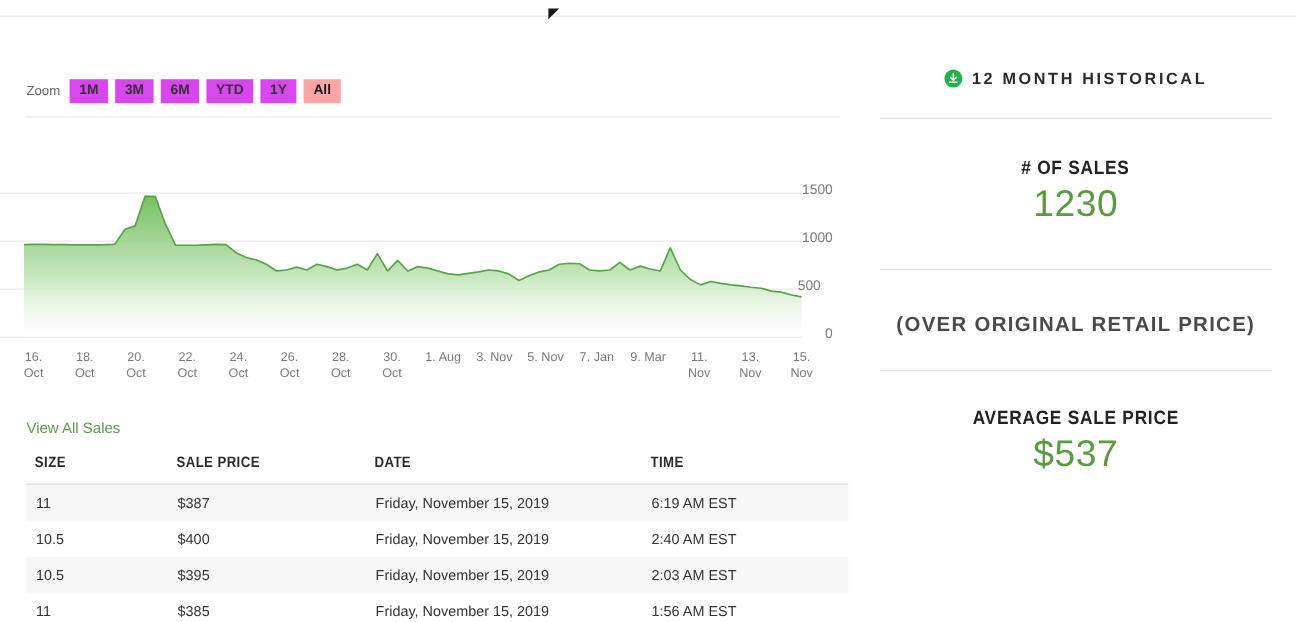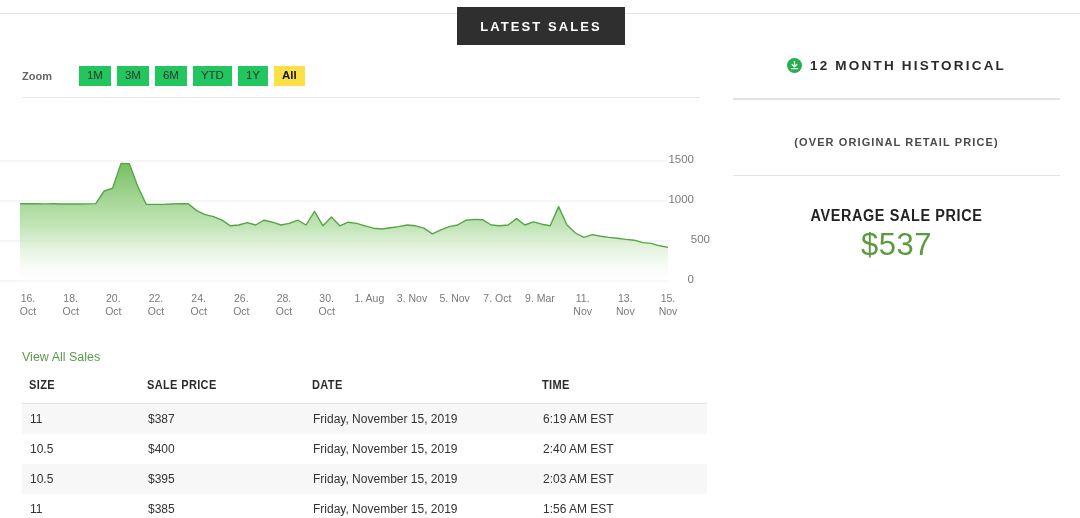--- a/index.html
+++ b/index.html
@@ -32,27 +32,28 @@
     border-bottom: 9px solid transparent;
   }
 
   
   .left { position: absolute; left: 0; top: 30px; width: 720px; height: 488px; }
 
   .zoom-bar {
     position: absolute; left: 22px; top: 36px;
     display: flex; align-items: center; gap: 6px;
   }
-  .zoom-label { font-size: 11px; color: #666; margin-right: 21px; font-weight: bold; }
+  .zoom-label { font-size: 11px; color: #666; margin-right: 2px; }
   .zoom-btn {
-    font-size: 11.5px; color: #333; background: #22c55e;
+    font-size: 11.5px; color: #333; background: #d946ef;
     padding: 4px 8px; line-height: 1; cursor: pointer;
     border: none;
-  }
-  .zoom-btn.active { background: #fde047; font-weight: bold; color: #111; }
+    font-weight: bold;
+  }
+  .zoom-btn.active { background: #fca5a5; font-weight: bold; color: #111; }
 
   .zoom-rule {
     position: absolute; left: 22px; top: 67px; width: 678px; height: 1px;
     background: #e8e8e8;
   }
 
   
   .chart-wrap { position: absolute; left: 0px; top: 85px; width: 720px; height: 180px; }
   .chart-svg { position: absolute; left: 0; top: 0; }
   .ylabels { position: absolute; left: 668px; top: 0; width: 52px; height: 130px; text-decoration: underline; }
@@ -115,41 +116,38 @@
   .d2 { margin-top: 0; }
   .d3 { margin-top: 0; }
 
   .stat { text-align: center; }
   .stat-label {
     font-size: 16px; font-weight: bold; color: #222; letter-spacing: 0.7px;
     font-family: "Liberation Sans Narrow", "Liberation Sans", sans-serif;
     transform: scaleX(0.9); display: inline-block;
   }
   .stat-sub {
-    font-size: 11px; font-weight: bold; color: #4a4a4a; letter-spacing: 1.1px;
+    font-size: 17px; font-weight: bold; color: #4a4a4a; letter-spacing: 1.1px;
     margin-top: 5px;
   }
   .stat-value {
     font-size: 31px; color: #5a9b3f; letter-spacing: 0.5px; margin-top: 2px;
   }
 
   .block-sales   { padding-top: 33px; padding-bottom: 36px; }
   .block-premium { padding-top: 31px; padding-bottom: 27px; }
   .block-avg     { padding-top: 31px; padding-bottom: 20px; }
 </style>
 </head>
 <body>
 
 <div class="page">
 
   <div class="top-rule"></div>
   <div class="tab-notch"></div>
-  <div class="tab">
-    <span class="tab-label">LATEST SALES</span>
-  </div>
 
   <div class="left">
 
     <div class="zoom-bar">
       <span class="zoom-label">Zoom</span>
       <span class="zoom-btn">1M</span>
       <span class="zoom-btn">3M</span>
       <span class="zoom-btn">6M</span>
       <span class="zoom-btn">YTD</span>
       <span class="zoom-btn">1Y</span>
@@ -170,38 +168,38 @@
           <line x1="0" x2="668" y1="166" y2="166" stroke="#ececec" stroke-width="1"></line>
           <line x1="0" x2="668" y1="126" y2="126" stroke="#ececec" stroke-width="1"></line>
           <line x1="0" x2="668" y1="86" y2="86" stroke="#ececec" stroke-width="1"></line>
           <line x1="0" x2="668" y1="46" y2="46" stroke="#ececec" stroke-width="1"></line>
           <path d="M20.0 88.8 L28.4 88.6 L36.8 88.7 L45.2 88.9 L53.7 88.8 L62.1 89.0 L70.5 89.0 L78.9 89.0 L87.3 88.9 L95.7 88.6 L104.2 76.0 L112.6 73.2 L121.0 48.4 L129.4 48.8 L137.8 71.6 L146.2 89.2 L154.6 89.4 L163.1 89.4 L171.5 89.0 L179.9 88.6 L188.3 88.8 L196.7 95.6 L205.1 99.6 L213.6 101.6 L222.0 105.2 L230.4 110.8 L238.8 110.0 L247.2 107.6 L255.6 110.0 L264.1 105.2 L272.5 107.2 L280.9 110.0 L289.3 108.4 L297.7 105.2 L306.1 110.0 L314.5 96.4 L323.0 110.8 L331.4 102.0 L339.8 110.8 L348.2 107.2 L356.6 108.4 L365.0 110.8 L373.5 113.2 L381.9 114.0 L390.3 112.8 L398.7 111.6 L407.1 110.0 L415.5 110.8 L423.9 113.2 L432.4 118.8 L440.8 114.8 L449.2 111.6 L457.6 110.0 L466.0 105.2 L474.4 104.4 L482.9 104.8 L491.3 110.0 L499.7 110.8 L508.1 110.0 L516.5 103.6 L524.9 110.0 L533.4 106.8 L541.8 109.2 L550.2 110.8 L558.6 91.6 L567.0 110.0 L575.4 118.0 L583.8 122.4 L592.3 119.6 L600.7 121.2 L609.1 122.4 L617.5 123.2 L625.9 124.4 L634.3 125.2 L642.8 127.6 L651.2 128.4 L659.6 130.8 L668.0 132.4 L668 166 L20 166 Z" fill="url(#areaGrad)"></path>
           <path d="M20.0 88.8 L28.4 88.6 L36.8 88.7 L45.2 88.9 L53.7 88.8 L62.1 89.0 L70.5 89.0 L78.9 89.0 L87.3 88.9 L95.7 88.6 L104.2 76.0 L112.6 73.2 L121.0 48.4 L129.4 48.8 L137.8 71.6 L146.2 89.2 L154.6 89.4 L163.1 89.4 L171.5 89.0 L179.9 88.6 L188.3 88.8 L196.7 95.6 L205.1 99.6 L213.6 101.6 L222.0 105.2 L230.4 110.8 L238.8 110.0 L247.2 107.6 L255.6 110.0 L264.1 105.2 L272.5 107.2 L280.9 110.0 L289.3 108.4 L297.7 105.2 L306.1 110.0 L314.5 96.4 L323.0 110.8 L331.4 102.0 L339.8 110.8 L348.2 107.2 L356.6 108.4 L365.0 110.8 L373.5 113.2 L381.9 114.0 L390.3 112.8 L398.7 111.6 L407.1 110.0 L415.5 110.8 L423.9 113.2 L432.4 118.8 L440.8 114.8 L449.2 111.6 L457.6 110.0 L466.0 105.2 L474.4 104.4 L482.9 104.8 L491.3 110.0 L499.7 110.8 L508.1 110.0 L516.5 103.6 L524.9 110.0 L533.4 106.8 L541.8 109.2 L550.2 110.8 L558.6 91.6 L567.0 110.0 L575.4 118.0 L583.8 122.4 L592.3 119.6 L600.7 121.2 L609.1 122.4 L617.5 123.2 L625.9 124.4 L634.3 125.2 L642.8 127.6 L651.2 128.4 L659.6 130.8 L668.0 132.4 " fill="none" stroke="#55a547" stroke-width="1.4" stroke-linejoin="round"></path>
         </svg>
       <div class="ylabels" id="ylabels">
           <div class="ylabel" style="top: 38px; right: 26px;">1500</div>
           <div class="ylabel" style="top: 78px; right: 26px;">1000</div>
-          <div class="ylabel" style="top: 118px; right: 10px;">500</div>
+          <div class="ylabel" style="top: 118px; right: 36px;">500</div>
           <div class="ylabel" style="top: 158px; right: 26px;">0</div>
         </div>
     </div>
 
     <div class="xaxis" id="xaxis">
         <div class="xtick" style="left: 6px; top: 0px;">16.<br>Oct</div>
         <div class="xtick" style="left: 48.6667px; top: 0px;">18.<br>Oct</div>
         <div class="xtick" style="left: 91.3333px; top: 0px;">20.<br>Oct</div>
         <div class="xtick" style="left: 134px; top: 0px;">22.<br>Oct</div>
         <div class="xtick" style="left: 176.667px; top: 0px;">24.<br>Oct</div>
         <div class="xtick" style="left: 219.333px; top: 0px;">26.<br>Oct</div>
         <div class="xtick" style="left: 262px; top: 0px;">28.<br>Oct</div>
         <div class="xtick" style="left: 304.667px; top: 0px;">30.<br>Oct</div>
         <div class="xtick" style="left: 347.333px; top: 0px;">1. Aug</div>
         <div class="xtick" style="left: 390px; top: 0px;">3. Nov</div>
         <div class="xtick" style="left: 432.667px; top: 0px;">5. Nov</div>
-        <div class="xtick" style="left: 475.333px; top: 0px;">7. Oct</div>
+        <div class="xtick" style="left: 475.333px; top: 0px;">7. Jan</div>
         <div class="xtick" style="left: 518px; top: 0px;">9. Mar</div>
         <div class="xtick" style="left: 560.667px; top: 0px;">11.<br>Nov</div>
         <div class="xtick" style="left: 603.333px; top: 0px;">13.<br>Nov</div>
         <div class="xtick" style="left: 646px; top: 0px;">15.<br>Nov</div>
       </div>
 
     <a class="view-all">View All Sales</a>
 
     <table class="sales-table">
       <thead>
@@ -247,20 +245,24 @@
       <span class="dl-icon">
         <svg width="15" height="15" viewBox="0 0 15 15">
           <path d="M7.5 3.4 L7.5 8.6 M5.2 6.5 L7.5 8.9 L9.8 6.5 M4.4 10.6 L10.6 10.6" stroke="#ffffff" stroke-width="1.25" fill="none" stroke-linecap="round" stroke-linejoin="round"></path>
         </svg>
       </span>
       <span class="hist-title">12 MONTH HISTORICAL</span>
     </div>
 
     <div class="divider d1"></div>
 
+    <div class="stat block-sales">
+      <div><span class="stat-label"># OF SALES</span></div>
+      <div class="stat-value">1230</div>
+    </div>
 
     <div class="divider d2"></div>
 
     <div class="stat block-premium">
       <div class="stat-sub">(OVER ORIGINAL RETAIL PRICE)</div>
     </div>
 
     <div class="divider d3"></div>
 
     <div class="stat block-avg">

